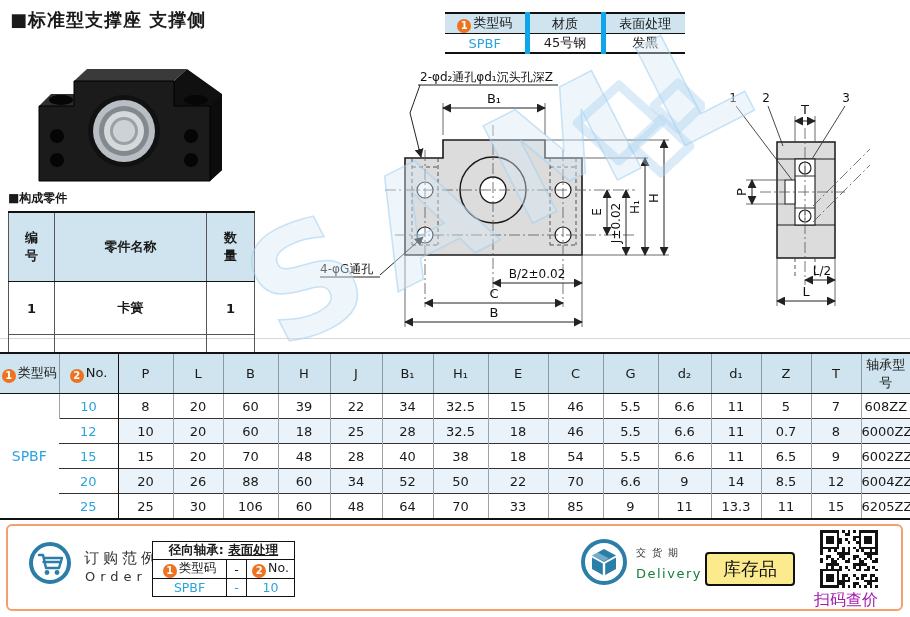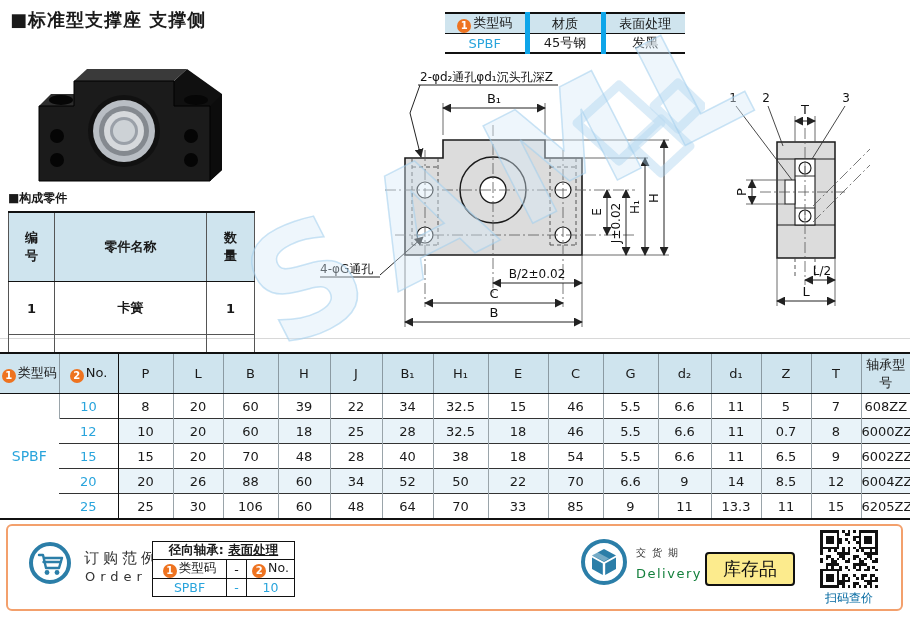--- a/index.html
+++ b/index.html
@@ -58,21 +58,21 @@
   .ordertbl td{border:1.5px solid #111;font-size:12.5px;text-align:center;height:17px;padding:0 3px;}
   .ordertbl .pname{font-weight:600;text-align:center;}
   .ordertbl .uline{text-decoration:underline;}
   .deliv-icon{position:absolute;left:580px;top:538px;z-index:5;}
   .deliv-cn{position:absolute;left:636px;top:546px;font-size:10px;letter-spacing:6px;color:#333;z-index:5;}
   .deliv-en{position:absolute;left:636px;top:566px;font-size:13px;letter-spacing:1.5px;color:#15803d;z-index:5;}
   .stock-badge{position:absolute;left:705px;top:552px;width:86px;height:30px;background:#fceb8d;
                border:2px solid #111;border-radius:4px;display:flex;align-items:center;justify-content:center;
                font-size:18px;color:#111;z-index:5;}
   .qr{position:absolute;left:820px;top:530px;z-index:5;}
-  .qr-caption{position:absolute;left:814px;top:590px;width:70px;text-align:center;font-size:12px;color:#0369a1;z-index:5;}
+  .qr-caption{position:absolute;left:814px;top:590px;width:70px;text-align:left;font-size:16px;color:#a21caf;z-index:5;}
   svg text{fill:#111;}
 </style>
 </head>
 <body>
 
 <div class="page">
 
   <div class="title">■标准型支撑座  支撑侧</div>
 
   <table class="spec">

